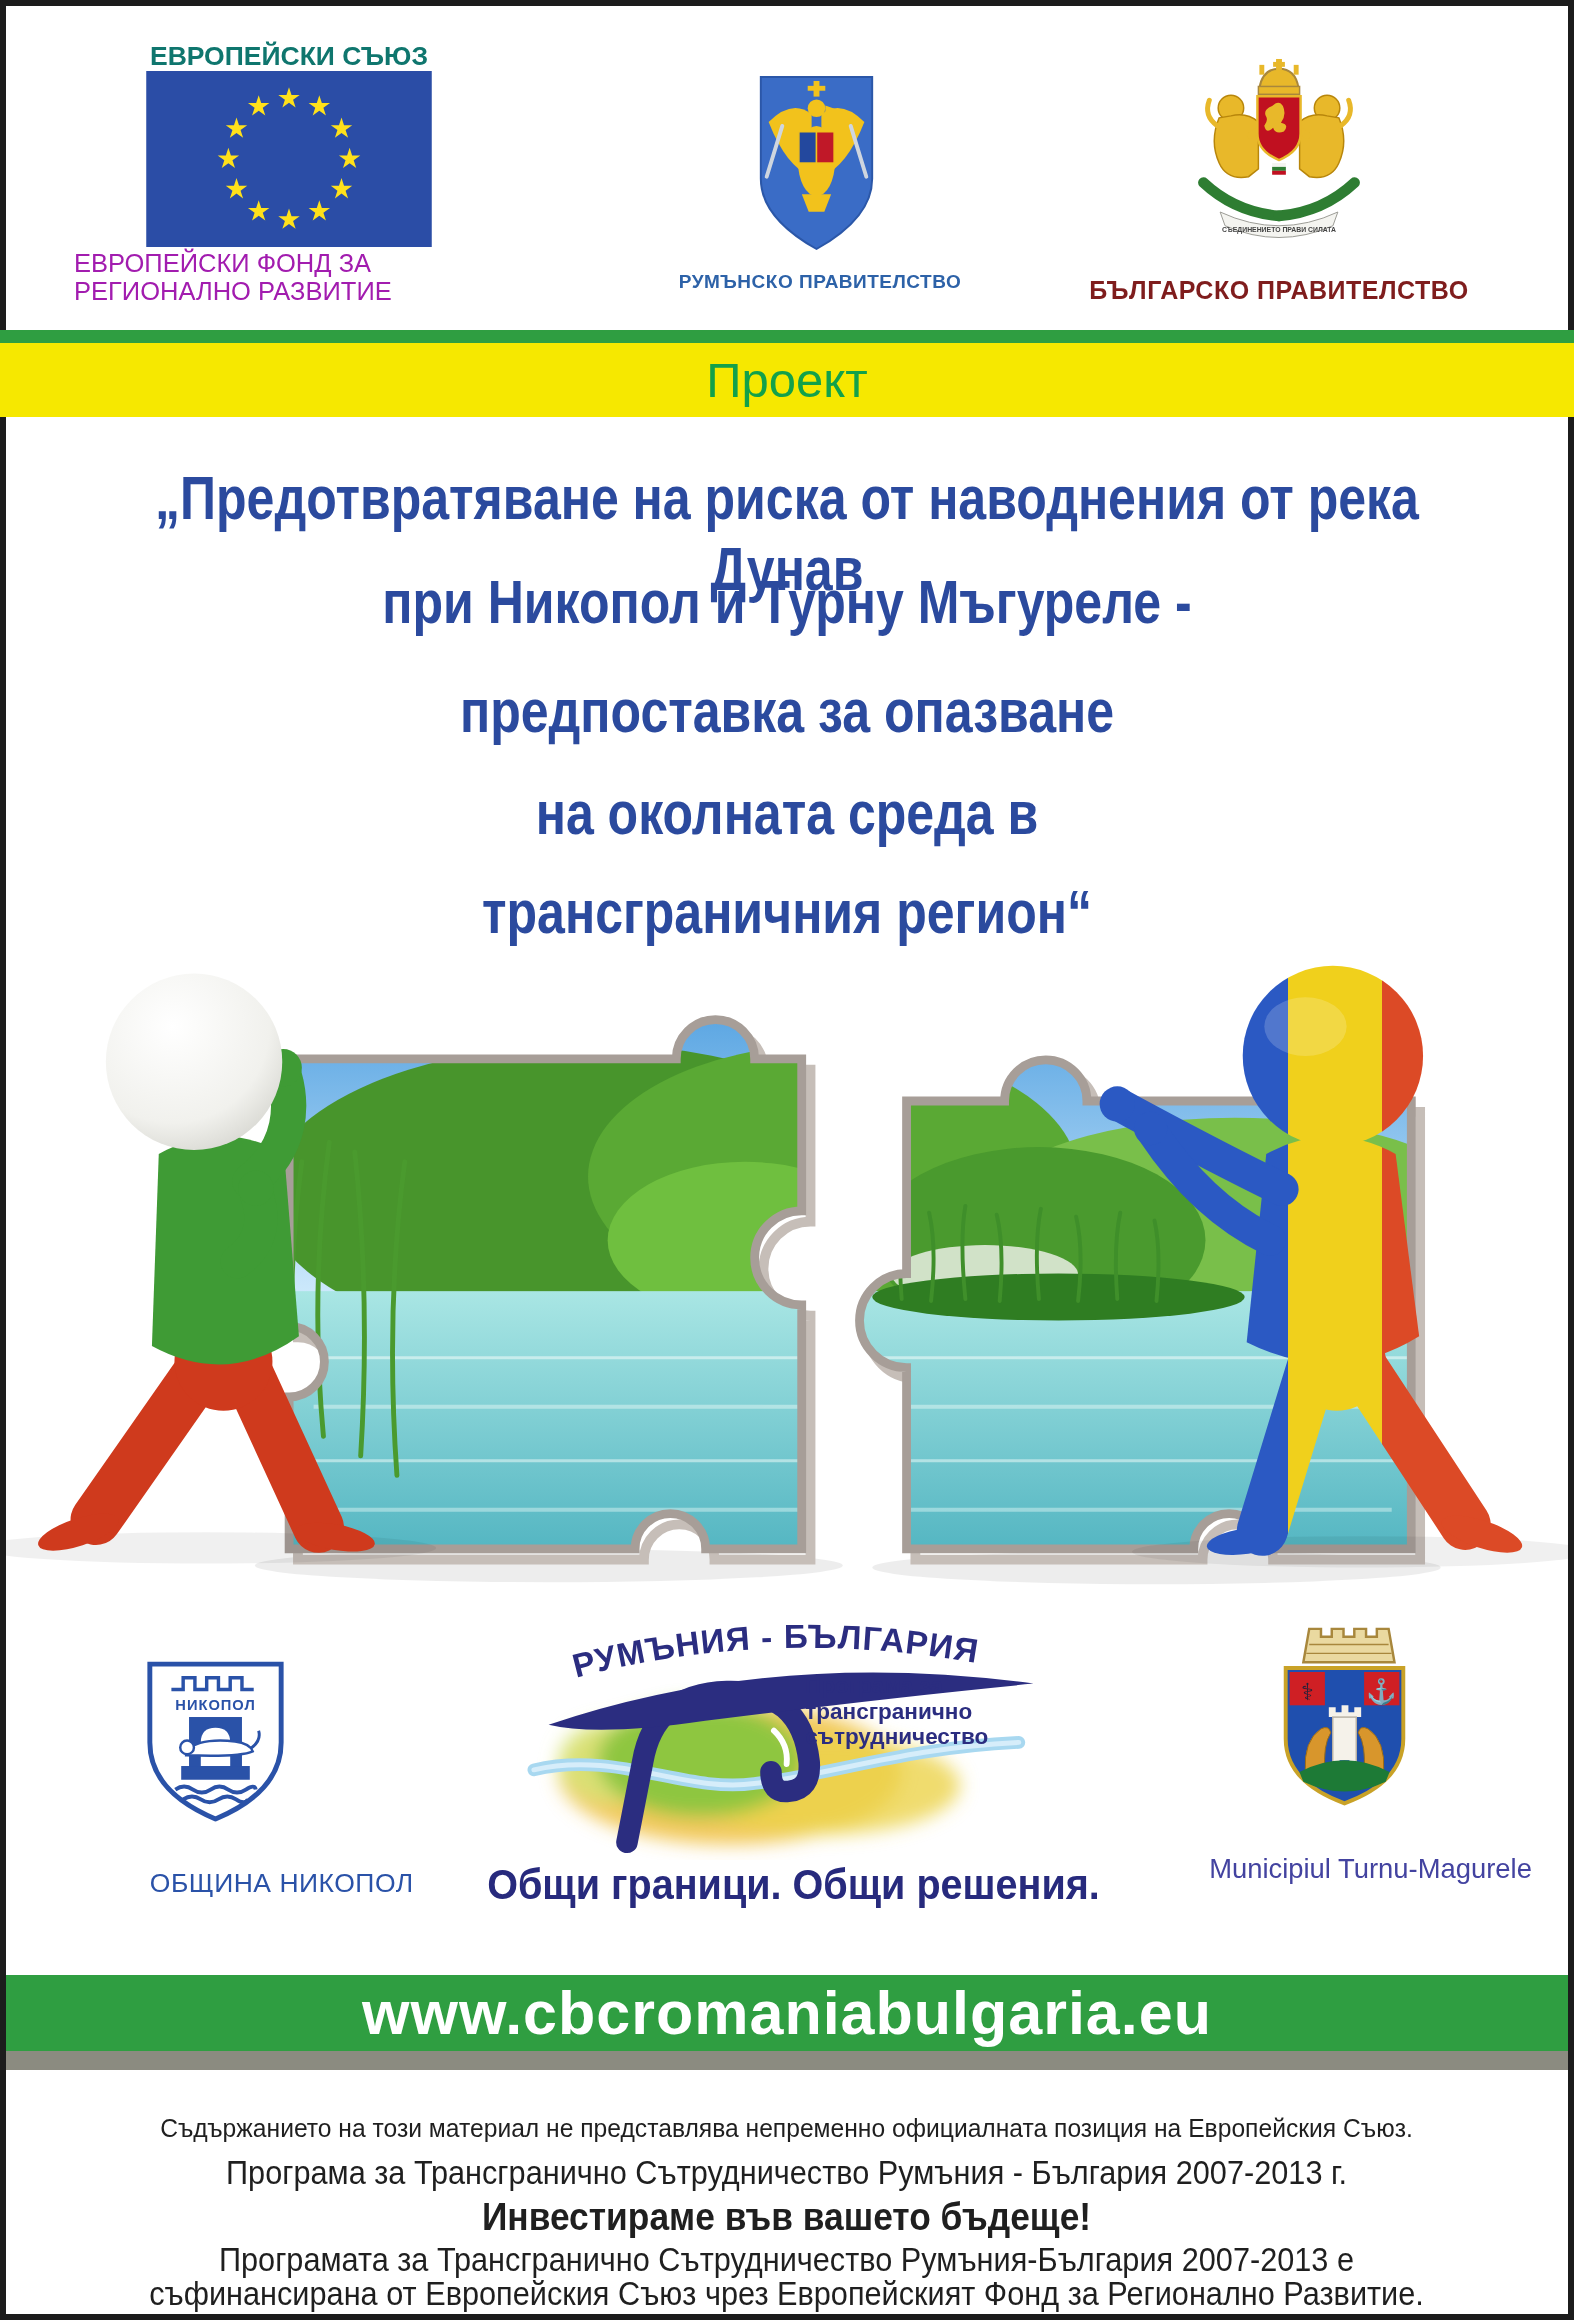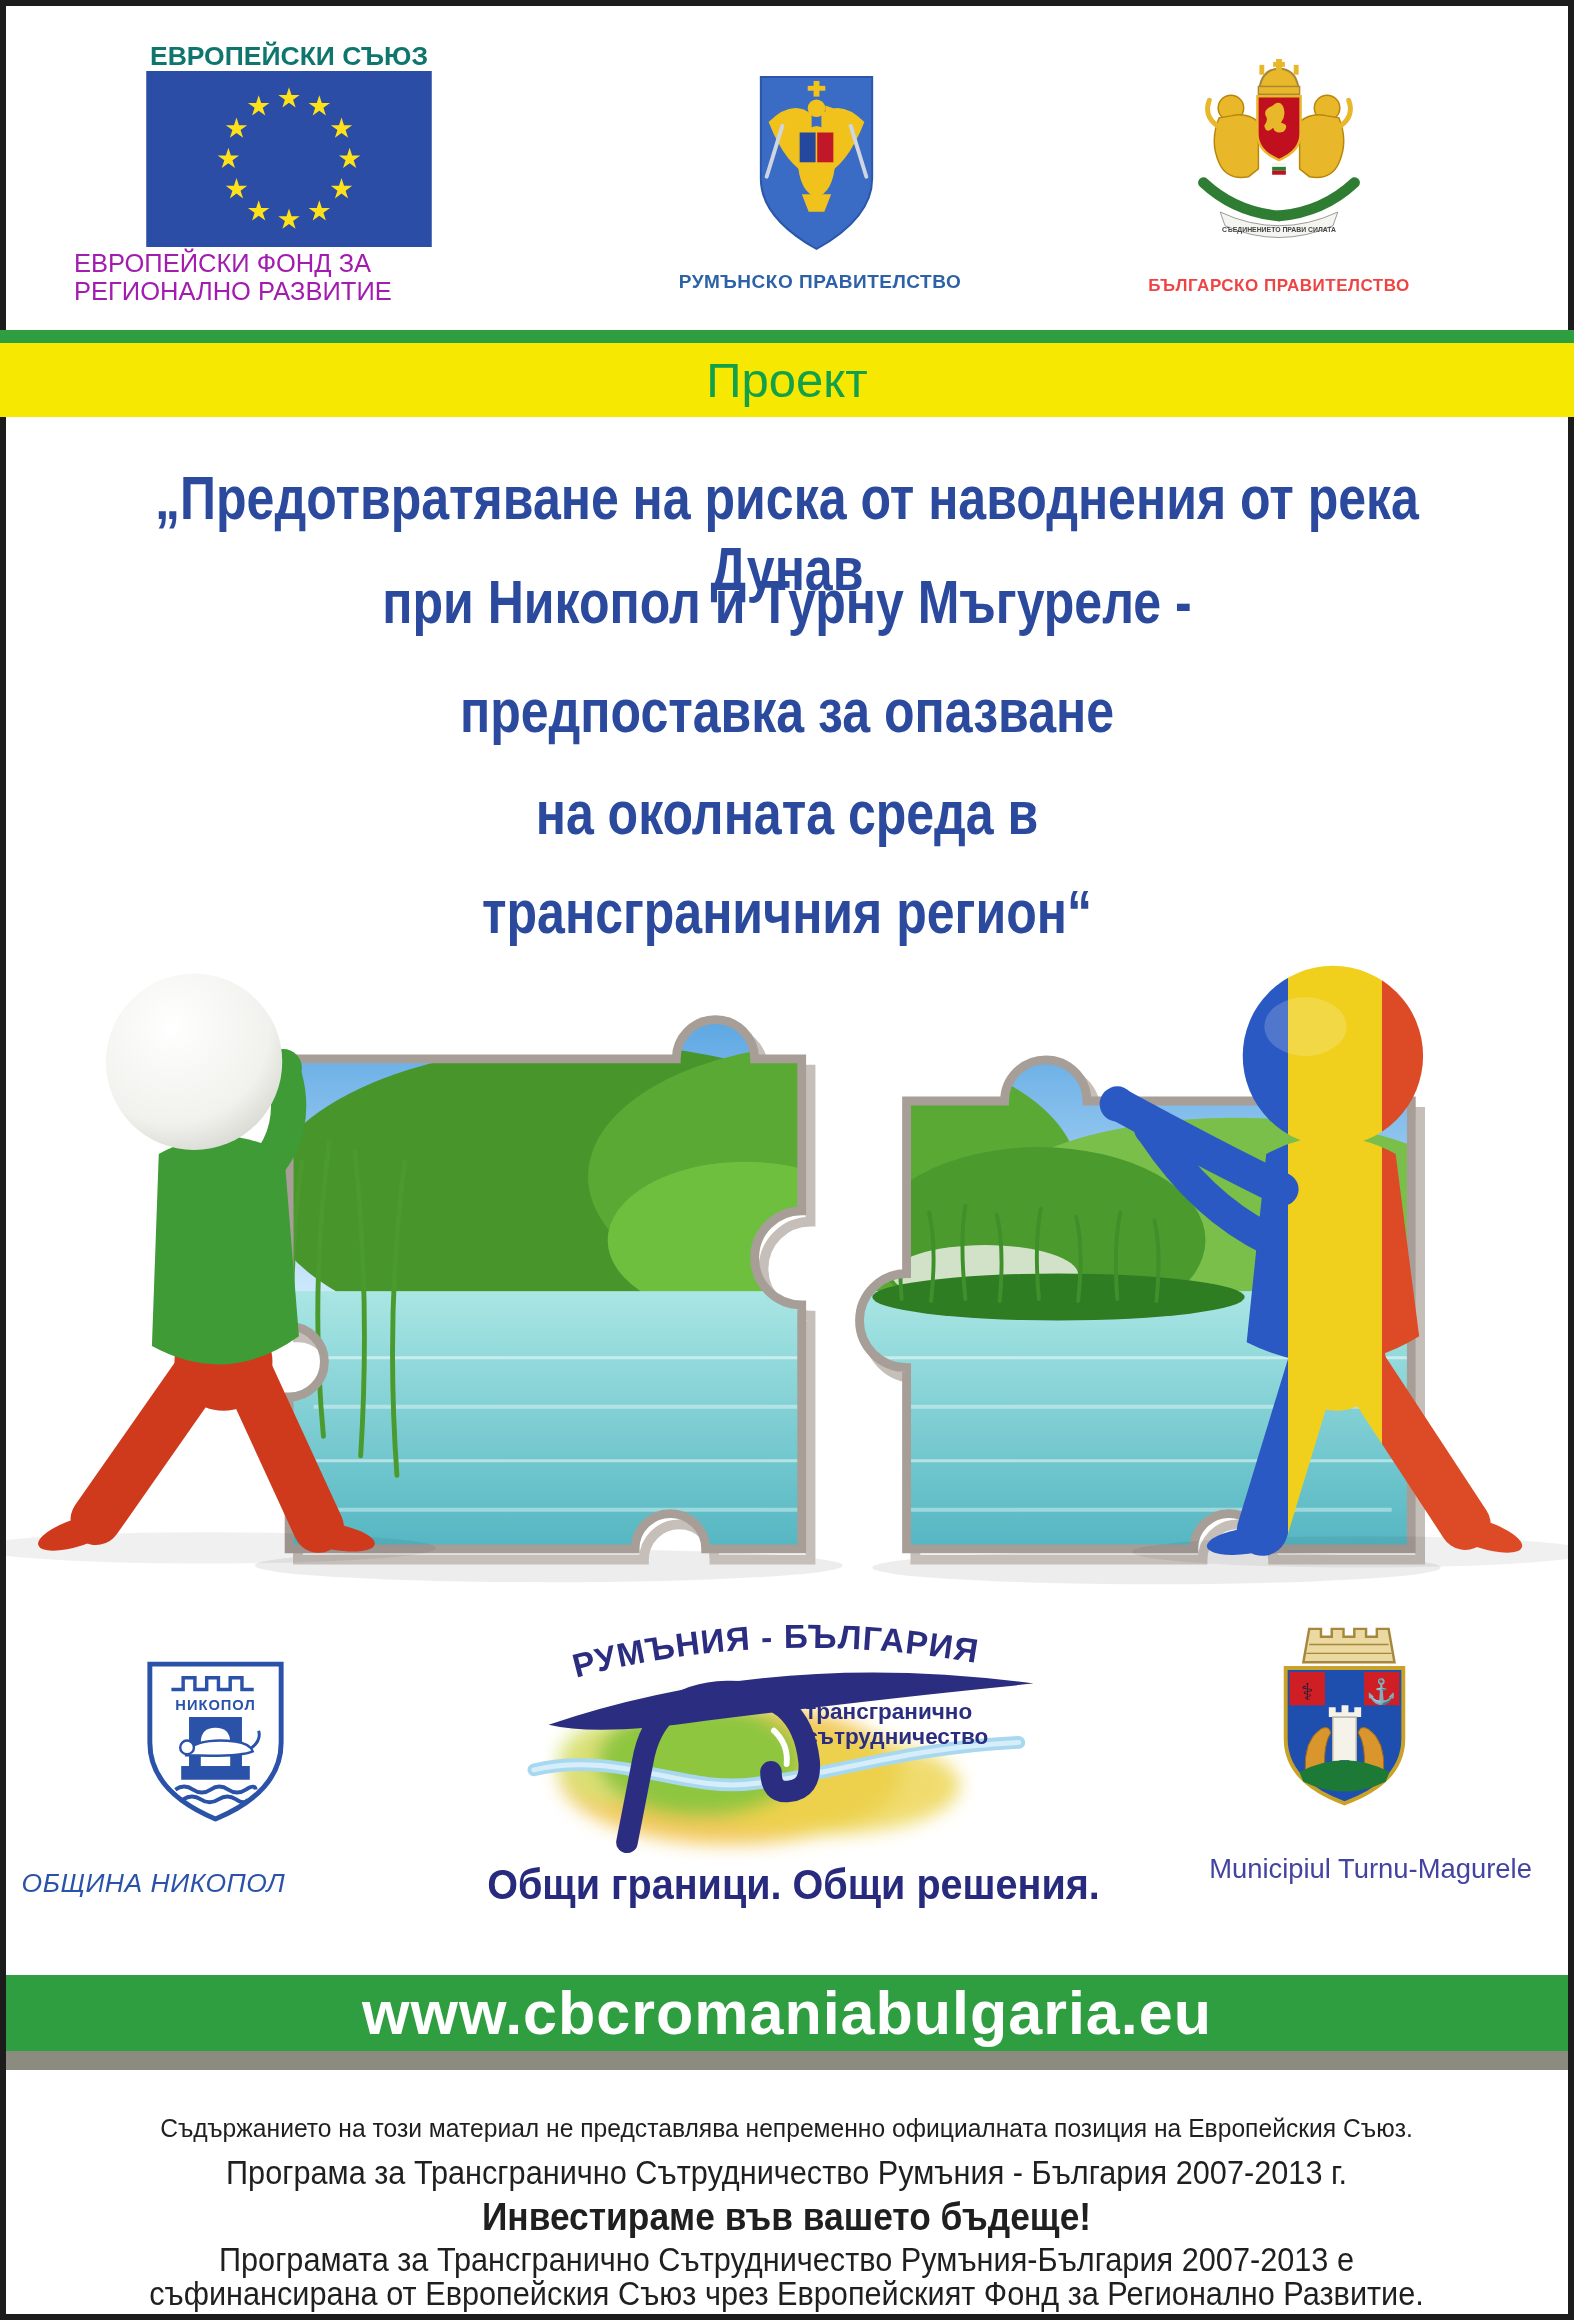--- a/index.html
+++ b/index.html
@@ -13,33 +13,33 @@
   .f-top{left:0;top:0;width:1574px;height:5.9px;}
   .f-bottom{left:0;top:2314px;width:1574px;height:6.9px;}
   .f-left{left:0;top:0;width:5.9px;height:2321px;}
   .f-right{left:1568px;top:0;width:5.9px;height:2321px;}
 
   
   .eu-title{left:93px;top:41px;width:392px;text-align:center;font-size:26.5px;font-weight:bold;color:#0f766e;}
   .eu-sub{left:74px;top:249px;width:431px;text-align:left;font-size:25.5px;font-weight:normal;color:#a21caf;line-height:28px;}
   .gov-label{width:412px;text-align:center;font-size:19px;font-weight:bold;letter-spacing:0.5px;}
   .ro-label{left:614px;top:271px;color:#2d62a8;}
-  .bg-label{left:1073px;top:276px;color:#ef4444;font-size:17px;}
+  .bg-label{left:1073px;top:276px;color:#7f1d1d;font-size:25px;}
 
   
   .strip-green{left:0;top:330px;width:1574px;height:12.7px;background:#2f9e41;z-index:60;}
   .band-yellow{left:0;top:343px;width:1574px;height:74px;background:#f6e800;z-index:60;
     text-align:center;font-size:49px;font-weight:normal;color:#12a14a;line-height:74px;}
 
   
   .title-line{left:0;width:1574px;text-align:center;color:#2b4a9e;font-weight:bold;
     font-size:61px;line-height:71px;transform:scaleX(.82);transform-origin:center;}
 
   
-  .nikopol-caption{left:21.6px;top:1868px;width:392px;text-align:left;font-size:26.5px;color:#2a52a8;letter-spacing:0.5px;font-style:italic;}
+  .nikopol-caption{left:21.6px;top:1868px;width:392px;text-align:right;font-size:26.5px;color:#2a52a8;letter-spacing:0.5px;}
   .turnu-caption{left:1155px;top:1853px;width:431px;text-align:center;font-size:27.4px;color:#4343a0;}
   .program-slogan{left:431px;top:1860px;width:725px;text-align:center;font-size:43px;font-weight:bold;
     color:#272a7d;transform:scaleX(.92);transform-origin:center;}
 
   
   .www-banner{left:0;top:1975px;width:1574px;height:76px;background:#2f9e41;text-align:center;}
   .www-text{font-size:61px;font-weight:bold;color:#ffffff;line-height:76px;letter-spacing:1px;}
   .www-shadow{left:0;top:2051px;width:1574px;height:18.6px;background:#8b8b80;}
 
   

